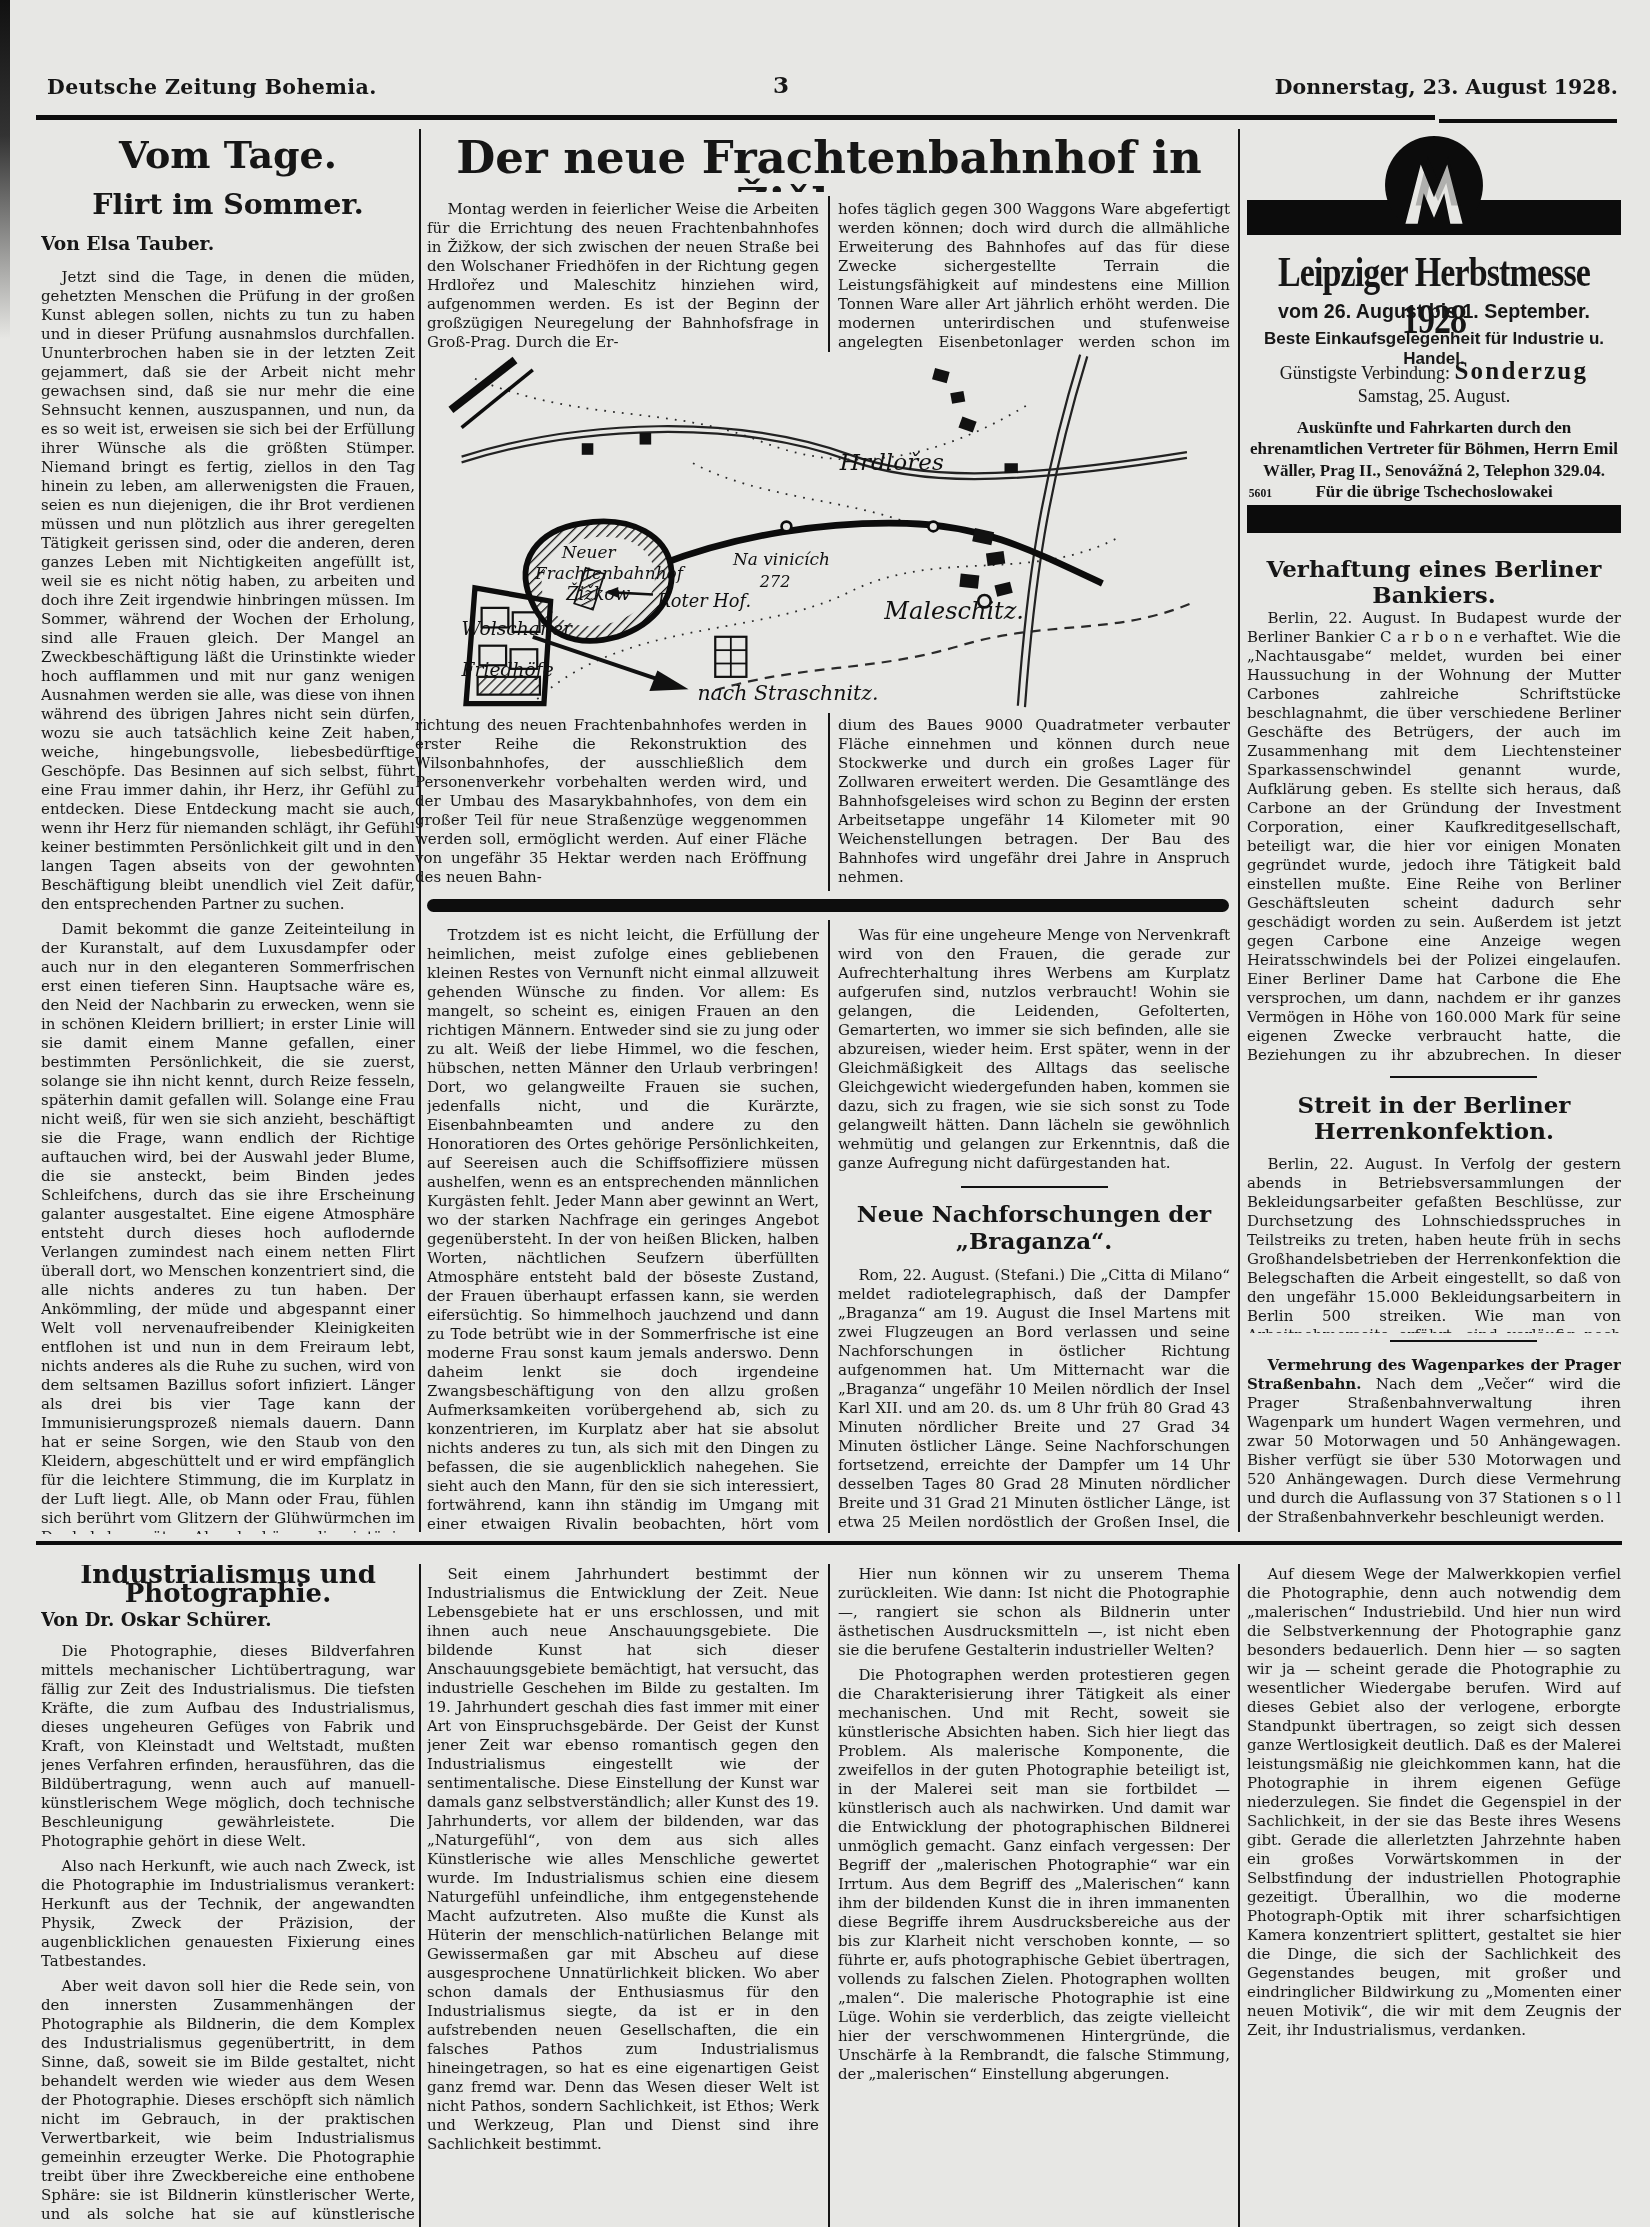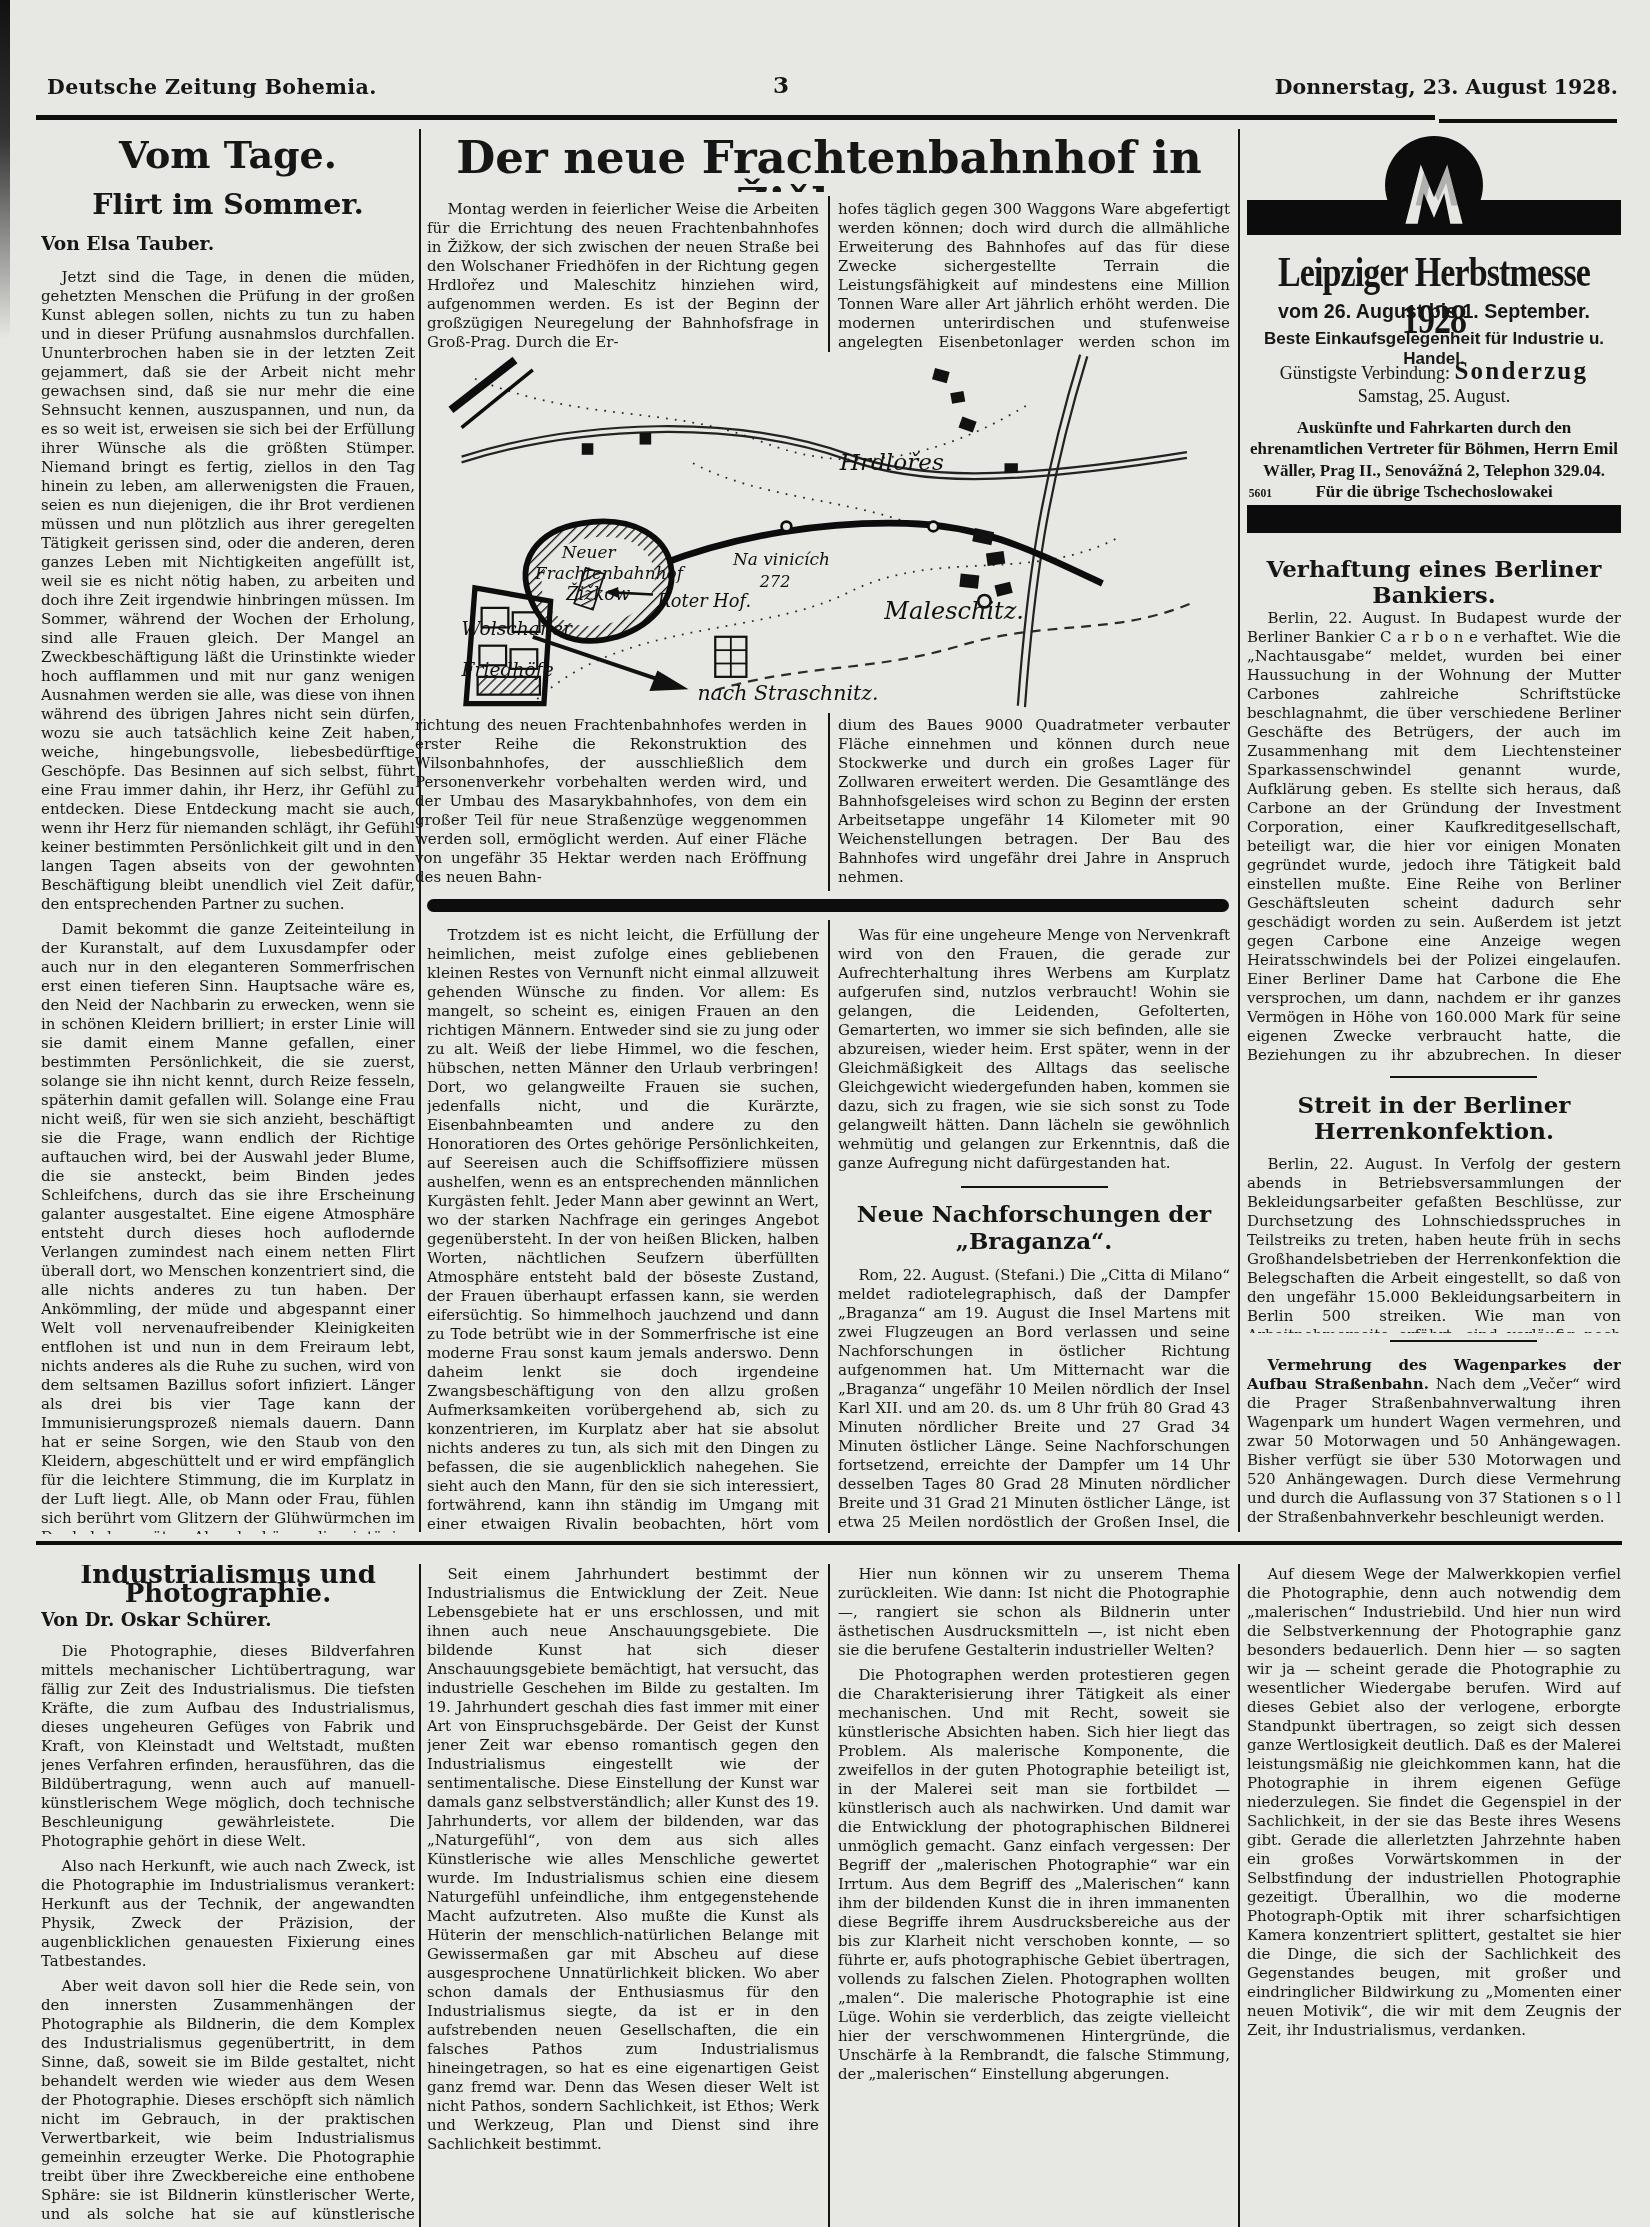--- a/index.html
+++ b/index.html
@@ -220,21 +220,21 @@
 
   <div class="col" style="left:1247px;top:1092px;width:374px;height:241px;">
     <div class="head-s">Streit in der Berliner Herrenkonfektion.</div>
     <p style="text-indent:20.5px;margin-top:9.8px;">Berlin, 22. August. In Verfolg der gestern abends in Betriebsversammlungen der Bekleidungsarbeiter gefaßten Beschlüsse, zur Durchsetzung des Lohnschiedsspruches in Teilstreiks zu treten, haben heute früh in sechs Großhandelsbetrieben der Herrenkonfektion die Belegschaften die Arbeit eingestellt, so daß von den ungefähr 15.000 Bekleidungsarbeitern in Berlin 500 streiken. Wie man von Arbeitnehmerseite erfährt, sind vorläufig noch keine Beschlüsse darüber gefaßt worden, ob noch weitere Betriebe, insbesondere Kleinhandelsbetriebe, bestreikt werden sollen. Über den Umfang der Streikbewegung im Reiche lagen bis Mittag bei den zuständigen Organisationen noch keine Nachrichten vor.</p>
   </div>
 
   <div class="divider" style="left:1390px;top:1340px;width:147px;"></div>
 
   <div class="col" style="left:1247px;top:1356px;width:374px;height:176px;">
     <p style="text-indent:20.5px;">
-      <span class="runin">Vermehrung des Wagenparkes der Aufbau Straßenbahn.</span>
+      <span class="runin">Vermehrung des Wagenparkes der Prager Straßenbahn.</span>
       <span>Nach dem „Večer“ wird die Prager Straßenbahnverwaltung ihren Wagenpark um hundert Wagen vermehren, und zwar 50 Motorwagen und 50 Anhängewagen. Bisher verfügt sie über 530 Motorwagen und 520 Anhängewagen. Durch diese Vermehrung und durch die Auflassung von 37 Stationen  s o l l  der Straßenbahnverkehr beschleunigt werden.</span>
     </p>
   </div>
 
   <div class="rule-h" style="left:36px;top:1541px;width:1586px;height:4px;"></div>
 
   <div class="col smalltext" style="left:41px;top:1565px;width:374px;height:831px;">
     <div class="head-m" style="font-size:26px;">Industrialismus und Photographie.</div>
     <div class="byline" style="margin-top:9px;margin-bottom:11.6px;font-size:18px;">Von Dr. Oskar Schürer.</div>
     <p>Die Photographie, dieses Bildverfahren mittels mechanischer Lichtübertragung, war fällig zur Zeit des Industrialismus. Die tiefsten Kräfte, die zum Aufbau des Industrialismus, dieses ungeheuren Gefüges von Fabrik und Kraft, von Kleinstadt und Weltstadt, mußten jenes Verfahren erfinden, herausführen, das die Bildübertragung, wenn auch auf manuell-künstlerischem Wege möglich, doch technische Beschleunigung gewährleistete. Die Photographie gehört in diese Welt.</p>

